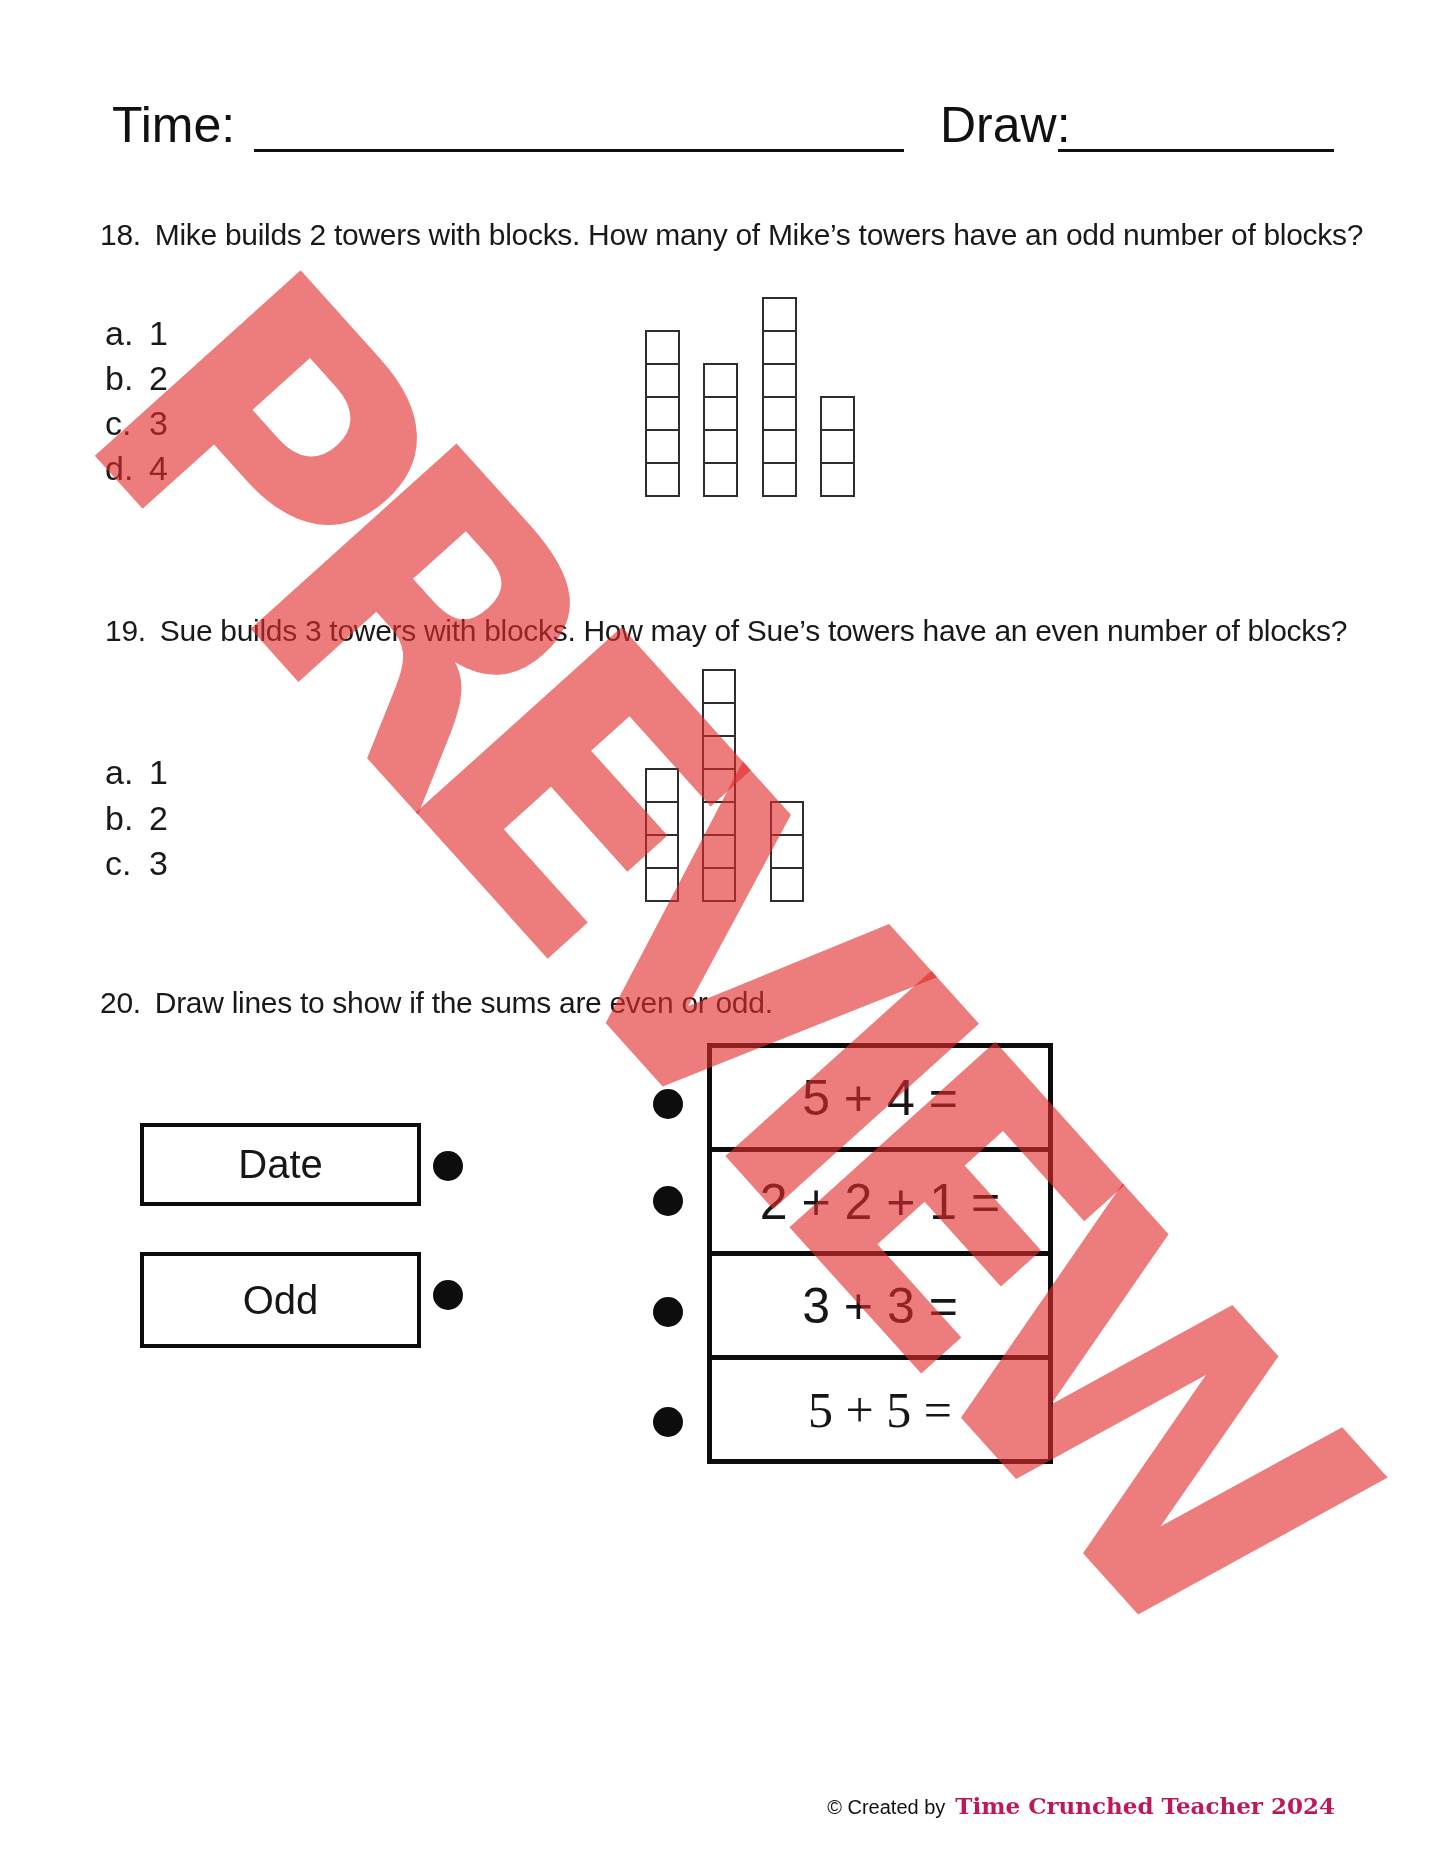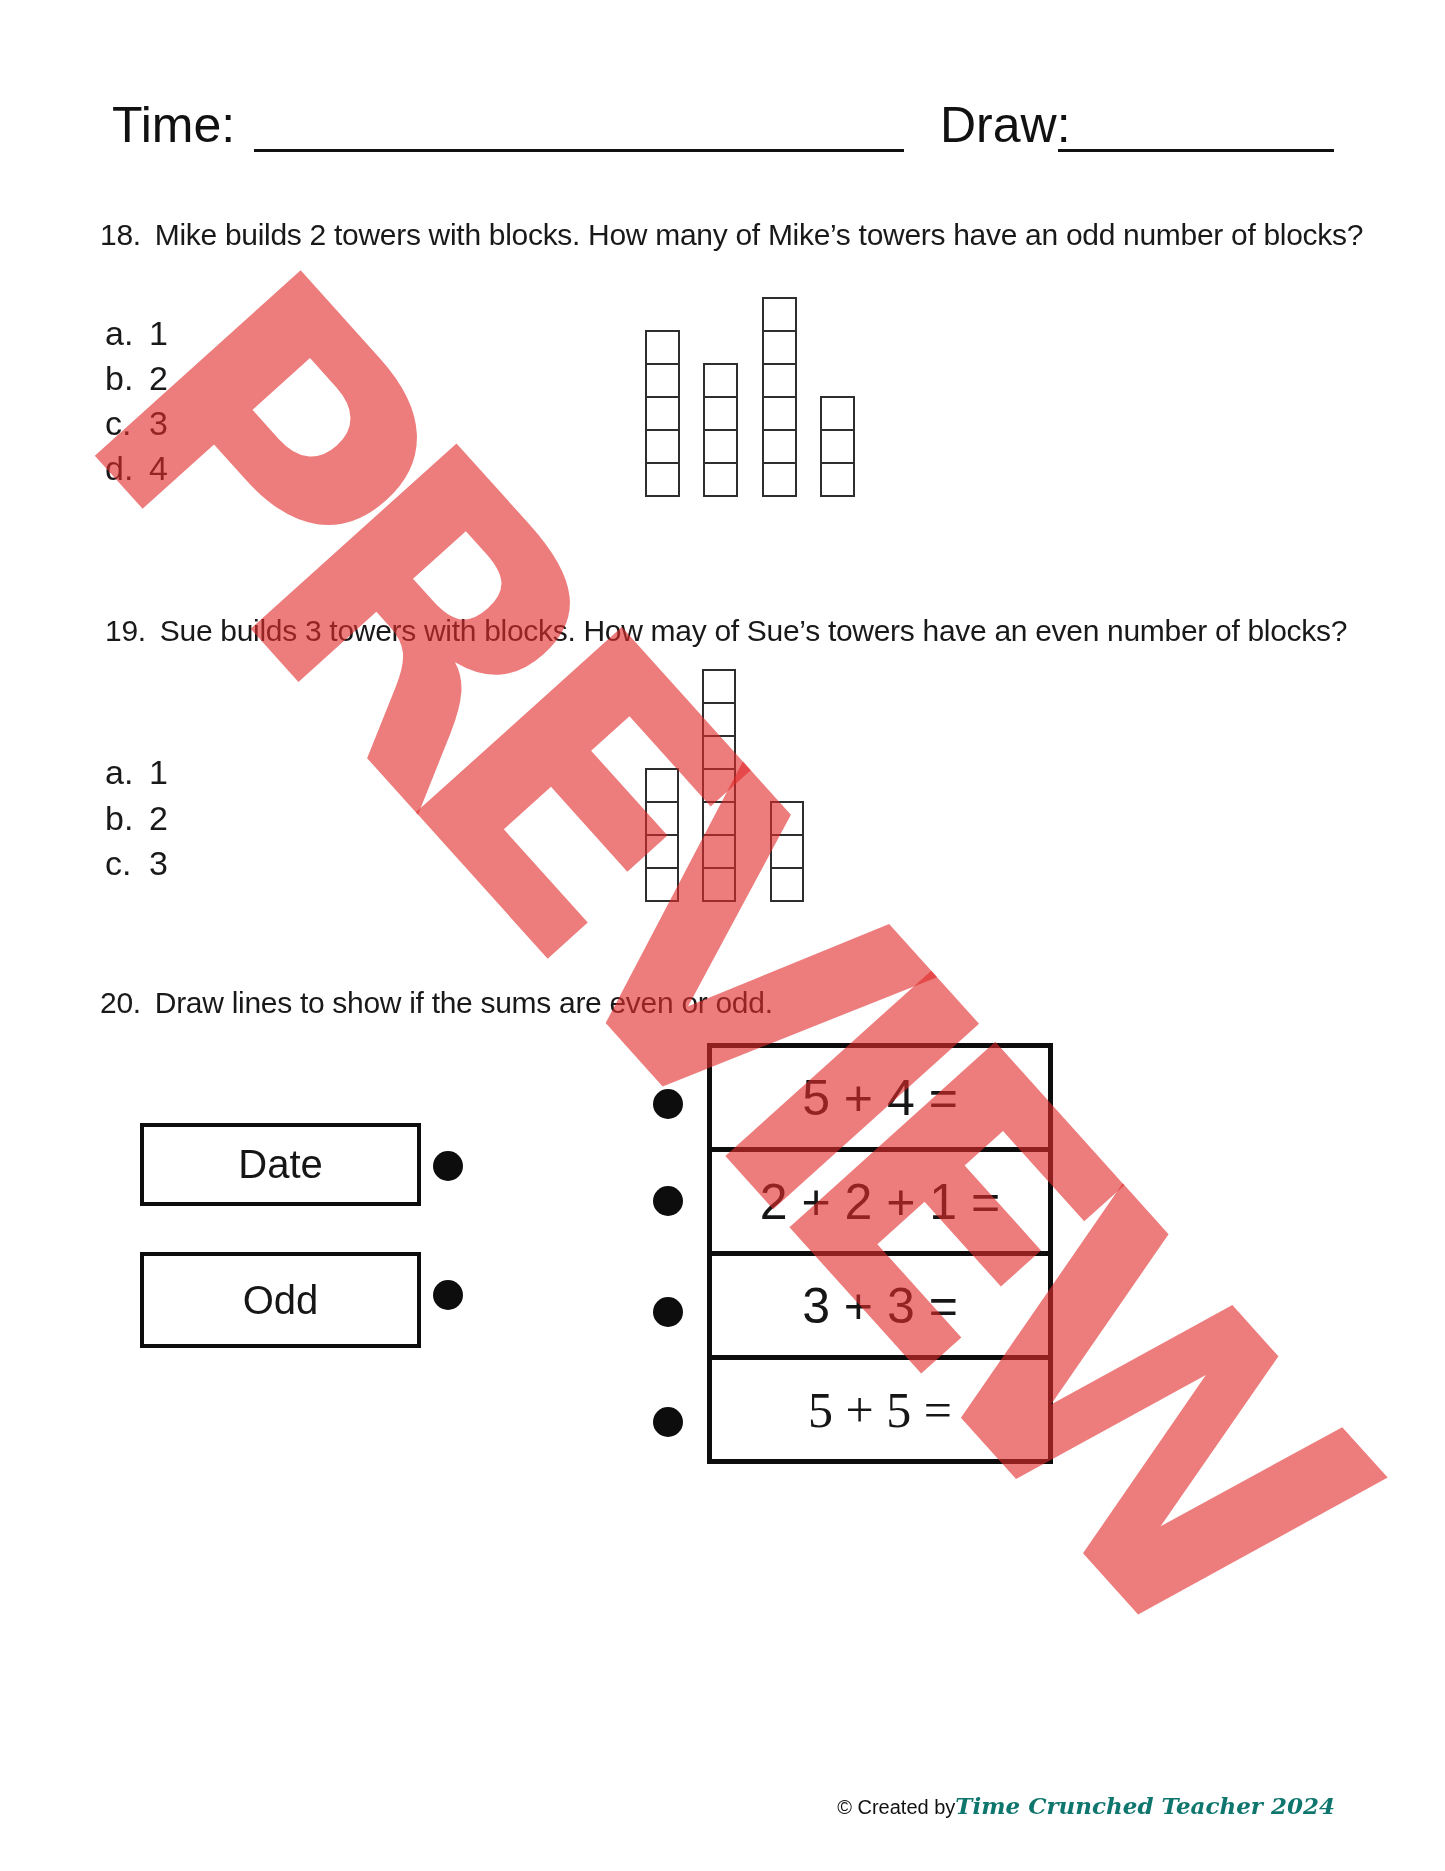--- a/index.html
+++ b/index.html
@@ -64,22 +64,22 @@
   }
   .sum-row{
     flex:1;display:flex;align-items:center;justify-content:center;
     font-size:50px;color:#161616;border-bottom:5px solid #0d0d0d;
   }
   .sum-row:last-child{border-bottom:none;font-family:Liberation Serif, serif;}
 
   
   .footer{position:absolute;top:1792px;right:110px;white-space:nowrap;}
   .credit{font-size:20px;color:#111;}
-  .author{font-family:"DejaVu Serif",serif;font-style:italic;font-weight:bold;
-          font-size:23px;color:#0f766e;}
+  .author{font-family:"DejaVu Serif",serif;font-weight:bold;
+          font-size:23px;color:#be185d;margin-left:10px;}
 
   
   .watermark{
     position:absolute;left:310px;top:215px;
     transform:rotate(48deg);transform-origin:0 0;
     font-family:"DejaVu Sans",sans-serif;
     font-size:380px;font-weight:bold;letter-spacing:-0.12em;line-height:1;
     color:rgba(226,42,42,0.615);
     white-space:nowrap;pointer-events:none;z-index:50;
   }

